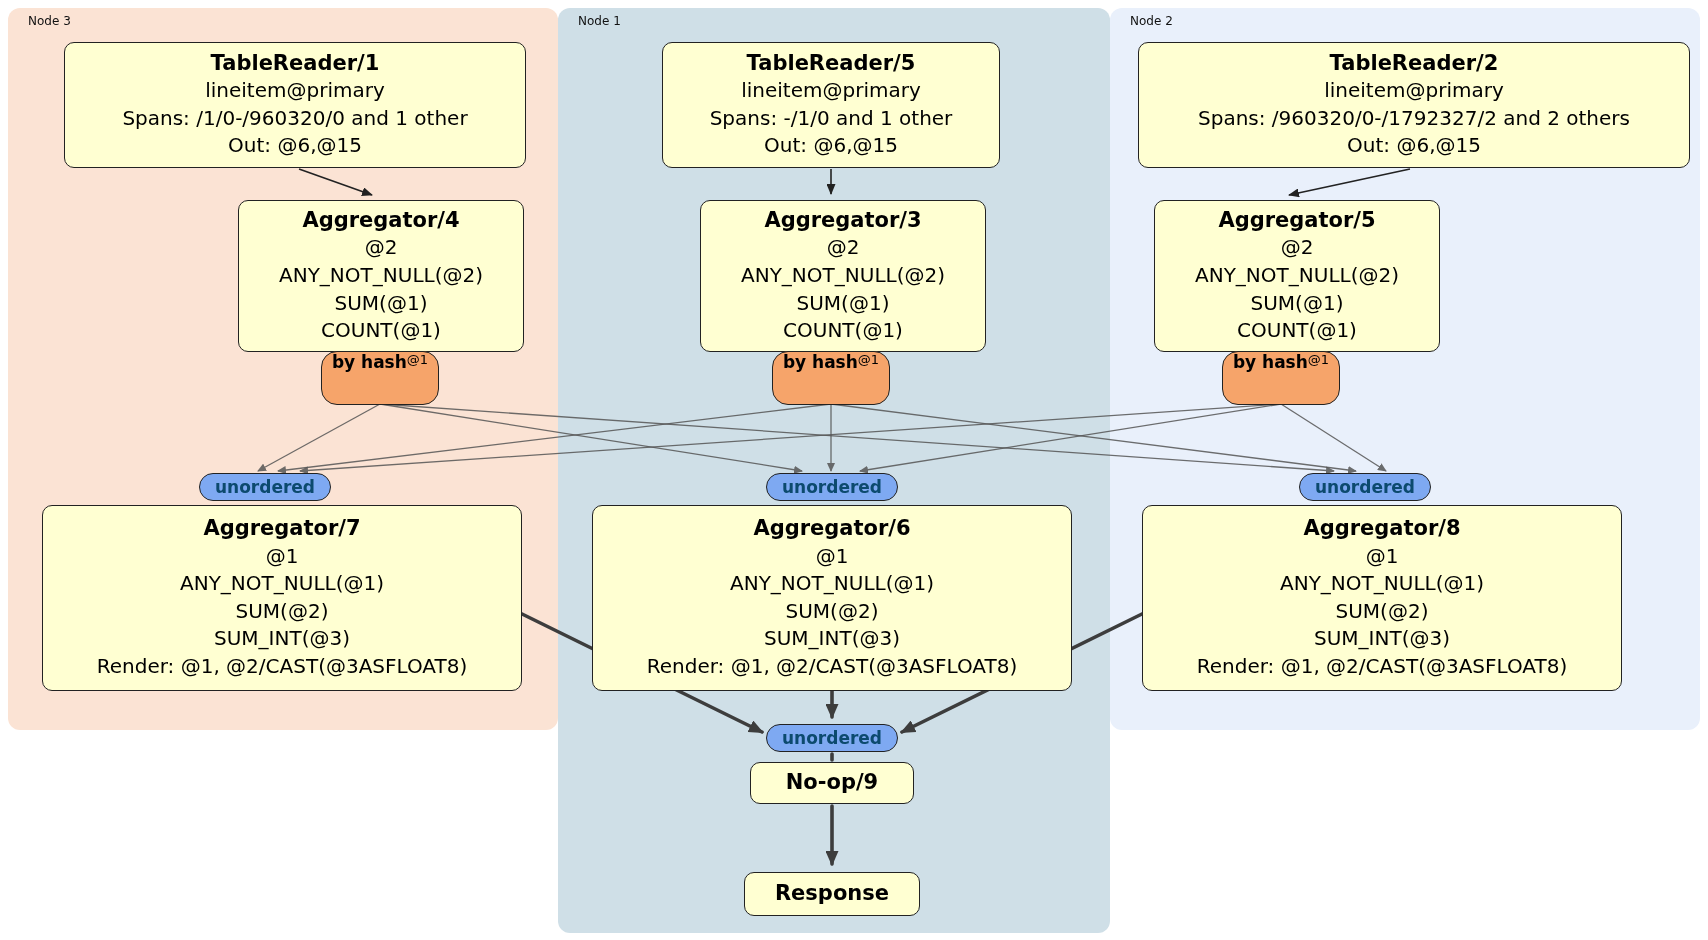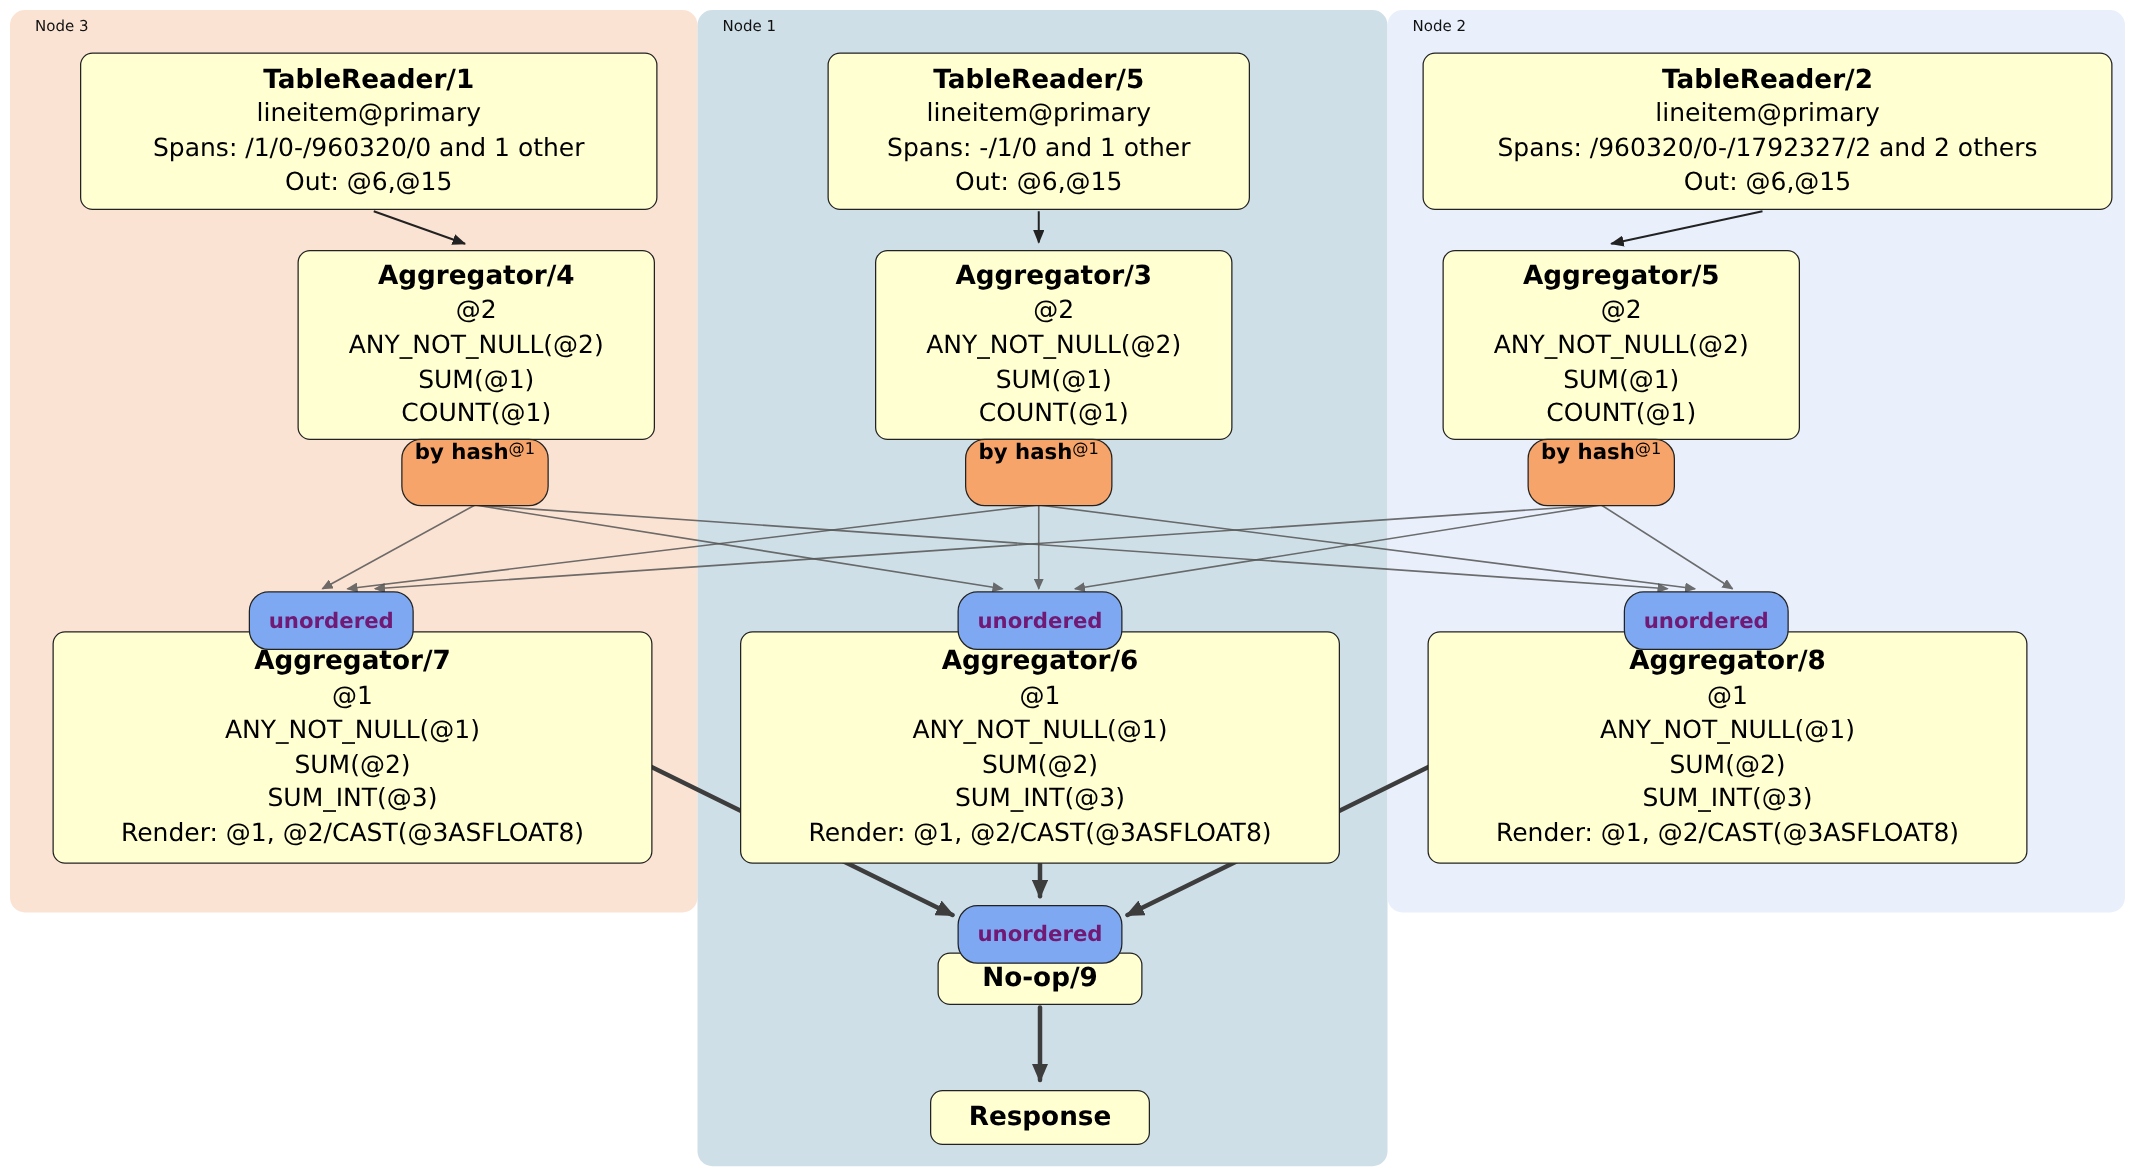--- a/index.html
+++ b/index.html
@@ -30,24 +30,24 @@
   .router {
     position: absolute; z-index: 3; width: 118px; height: 54px;
     background: #f6a46a; border: 1.6px solid #222; border-radius: 16px;
     display: flex; flex-direction: row; justify-content: center;
     text-align: center; color: #000;
   }
   .router .rlabel { font-weight: bold; font-size: 17px; line-height: 1.2; }
   .router .rsub   { font-size: 13px; line-height: 1.2; }
 
   .stream {
-    position: absolute; z-index: 3; width: 132px; height: 47px;
+    position: absolute; z-index: 3; width: 132px; height: 28px;
     background: #7ea9f2; border: 1.6px solid #222; border-radius: 16px;
     display: flex; align-items: center; justify-content: center;
-    font-weight: bold; font-size: 17px; color: #701a75;
+    font-weight: bold; font-size: 17px; color: #0c4a6e;
   }
 </style>
 </head>
 <body>
 
 <div class="canvas">
 
   <div class="region region-node3">
     <span class="region-label">Node 3</span>
   </div>

